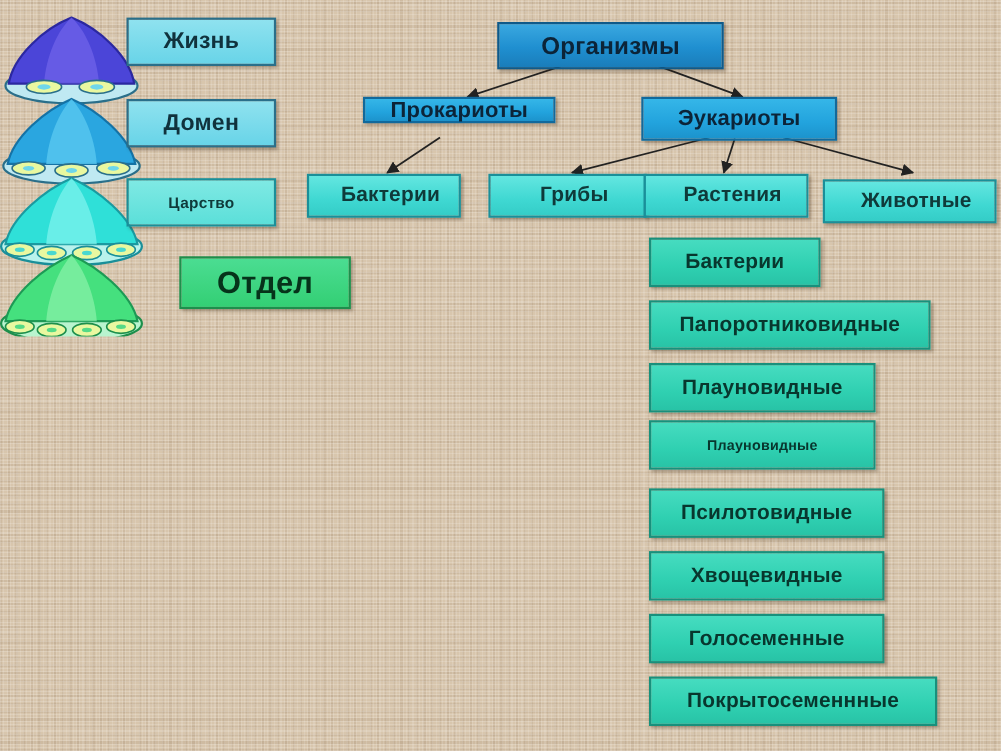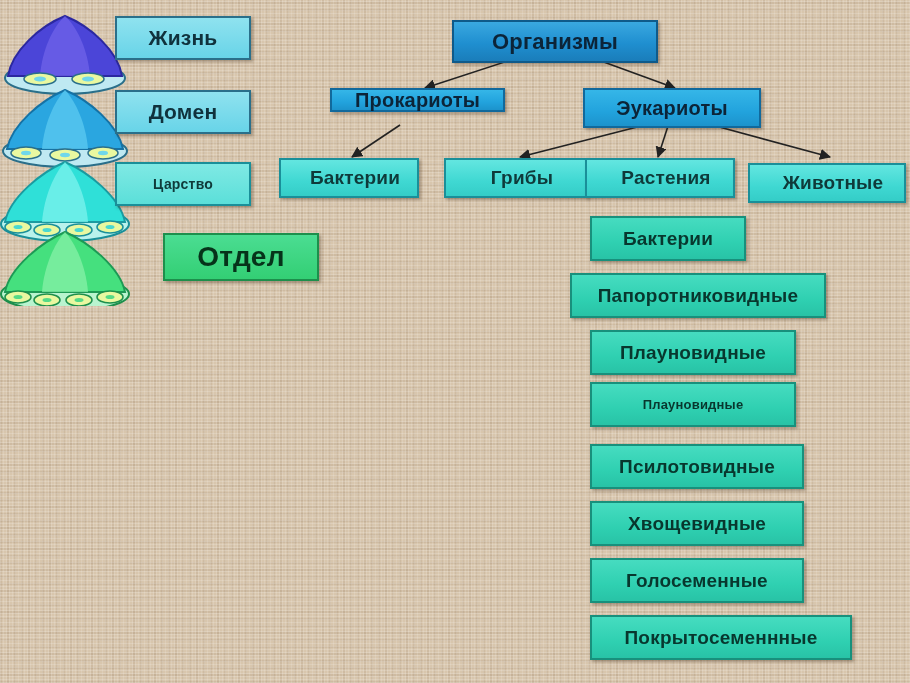--- a/index.html
+++ b/index.html
@@ -160,21 +160,21 @@
 
   <div class="node blue-mid" style="left:330px; top:88px; width:175px; height:24px; font-size:20px;">Прокариоты</div>
   <div class="node blue-mid" style="left:583px; top:88px; width:178px; height:40px; font-size:20px;">Эукариоты</div>
 
   <div class="node cyan" style="left:279px; top:158px; width:140px; height:40px; font-size:19px;">Бактерии</div>
   <div class="node cyan" style="left:432px; top:158px; width:144px; height:40px; font-size:19px;margin-left:12px;">Грибы</div>
   <div class="node cyan" style="left:585px; top:158px; width:150px; height:40px; font-size:19px;">Растения</div>
   <div class="node cyan" style="left:748px; top:163px; width:158px; height:40px; font-size:19px;">Животные</div>
 
   <div class="node teal" style="left:590px; top:216px; width:156px; height:45px; font-size:19px;">Бактерии</div>
-  <div class="node teal" style="left:570px; top:273px; width:256px; height:45px; font-size:19px;">Папоротниковидные</div>
+  <div class="node teal" style="left:590px; top:273px; width:256px; height:45px; font-size:19px;">Папоротниковидные</div>
   <div class="node teal" style="left:590px; top:330px; width:206px; height:45px; font-size:19px;">Плауновидные</div>
   <div class="node teal" style="left:590px; top:382px; width:206px; height:45px; font-size:13px;">Плауновидные</div>
   <div class="node teal" style="left:590px; top:444px; width:214px; height:45px; font-size:19px;">Псилотовидные</div>
   <div class="node teal" style="left:590px; top:501px; width:214px; height:45px; font-size:19px;">Хвощевидные</div>
   <div class="node teal" style="left:590px; top:558px; width:214px; height:45px; font-size:19px;">Голосеменные</div>
   <div class="node teal" style="left:590px; top:615px; width:262px; height:45px; font-size:19px;">Покрытосеменнные</div>
 
 </div>
 
 </body></html>

